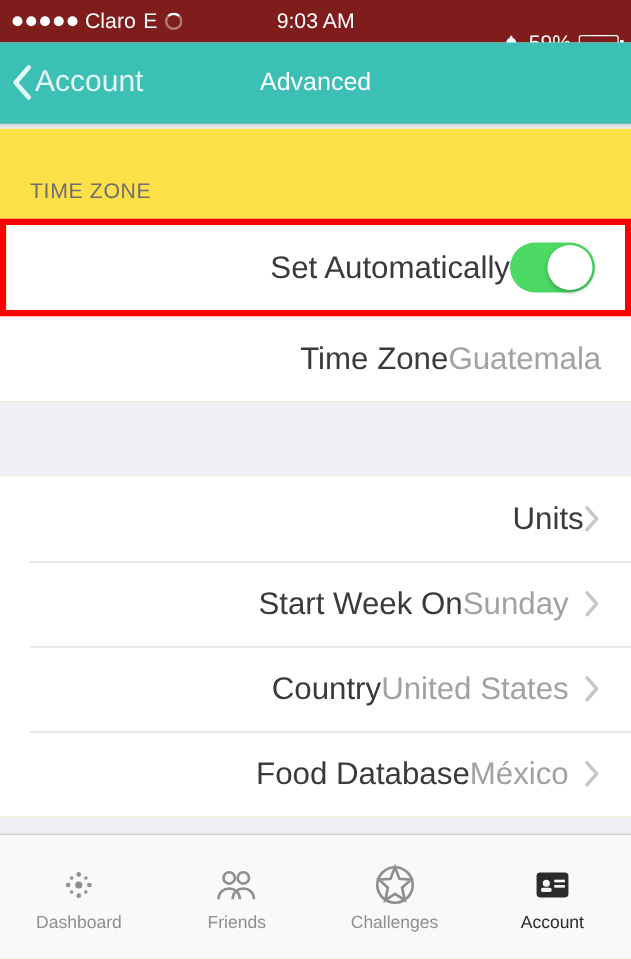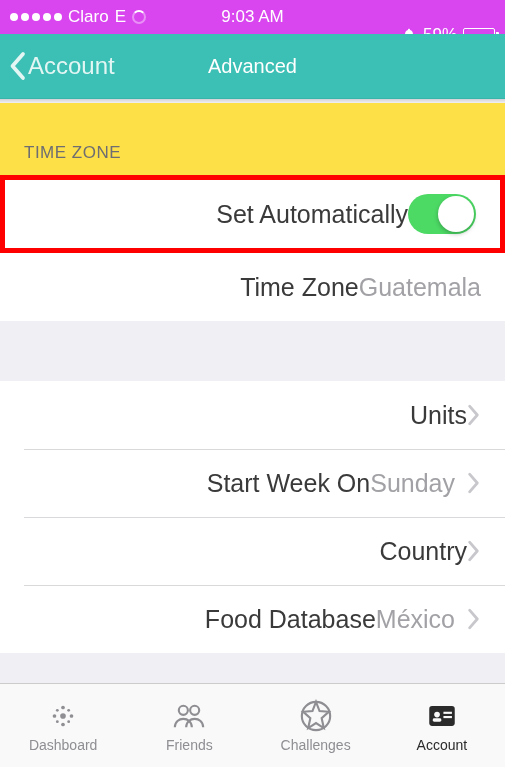--- a/index.html
+++ b/index.html
@@ -6,21 +6,21 @@
   body {
     width: 505px;
     height: 767px;
     font-family: -apple-system, "Helvetica Neue", Helvetica, Arial, sans-serif;
     background: #efeff4;
     position: relative;
     overflow: hidden;
   }
   .status-bar {
     height: 34px;
-    background: #d946ef;
+    background: #7f1d1d;
     display: flex;
     align-items: center;
     color: #fff;
     font-size: 17px;
     padding: 0 10px;
     position: relative;
   }
   .status-left { display: flex; align-items: center; gap: 6px; flex:1; }
   .status-dots { display: flex; gap: 3px; }
   .status-dots span {
@@ -86,21 +86,21 @@
   }
   .toggle-knob {
     position:absolute; right:2px; top:2px; width:36px; height:36px; background:#fff; border-radius:50%;
     box-shadow: 0 2px 4px rgba(0,0,0,0.25);
   }
   .highlight-box {
     border: 5px solid #ff0000;
     position: relative;
   }
   .tab-bar {
-    position:absolute; bottom:0; left:0; right:0; height:84px;
+    position:absolute; bottom:0; left:0; right:0; height:100px;
     background:#f9f9f9; border-top:1px solid #ccc;
     display:flex;
     justify-content:space-between;
   }
   .tab {
     flex:1; display:flex; flex-direction:column; align-items:center; justify-content:center; gap:4px;
     color:#8e8e93; font-size:14px; cursor:pointer;
   }
   .tab.active { color:#2b2b2b; }
   .tab svg { display:block; }
@@ -182,20 +182,21 @@
       <span class="cell-value">
         <span>Sunday</span>
         <svg class="chevron" width="14" height="22" viewBox="0 0 12 20">
             <path d="M2 2 L9 10 L2 18" stroke="#c7c7cc" stroke-width="2.5" fill="none" stroke-linecap="round" stroke-linejoin="round"></path>
           </svg>
       </span>
     </div>
     <div class="cell">
       <span class="cell-label">Country</span>
       <span class="cell-value">
+        <span>United States</span>
         <svg class="chevron" width="14" height="22" viewBox="0 0 12 20">
             <path d="M2 2 L9 10 L2 18" stroke="#c7c7cc" stroke-width="2.5" fill="none" stroke-linecap="round" stroke-linejoin="round"></path>
           </svg>
       </span>
     </div>
     <div class="cell">
       <span class="cell-label">Food Database</span>
       <span class="cell-value">
         <span>México</span>
         <svg class="chevron" width="14" height="22" viewBox="0 0 12 20">

